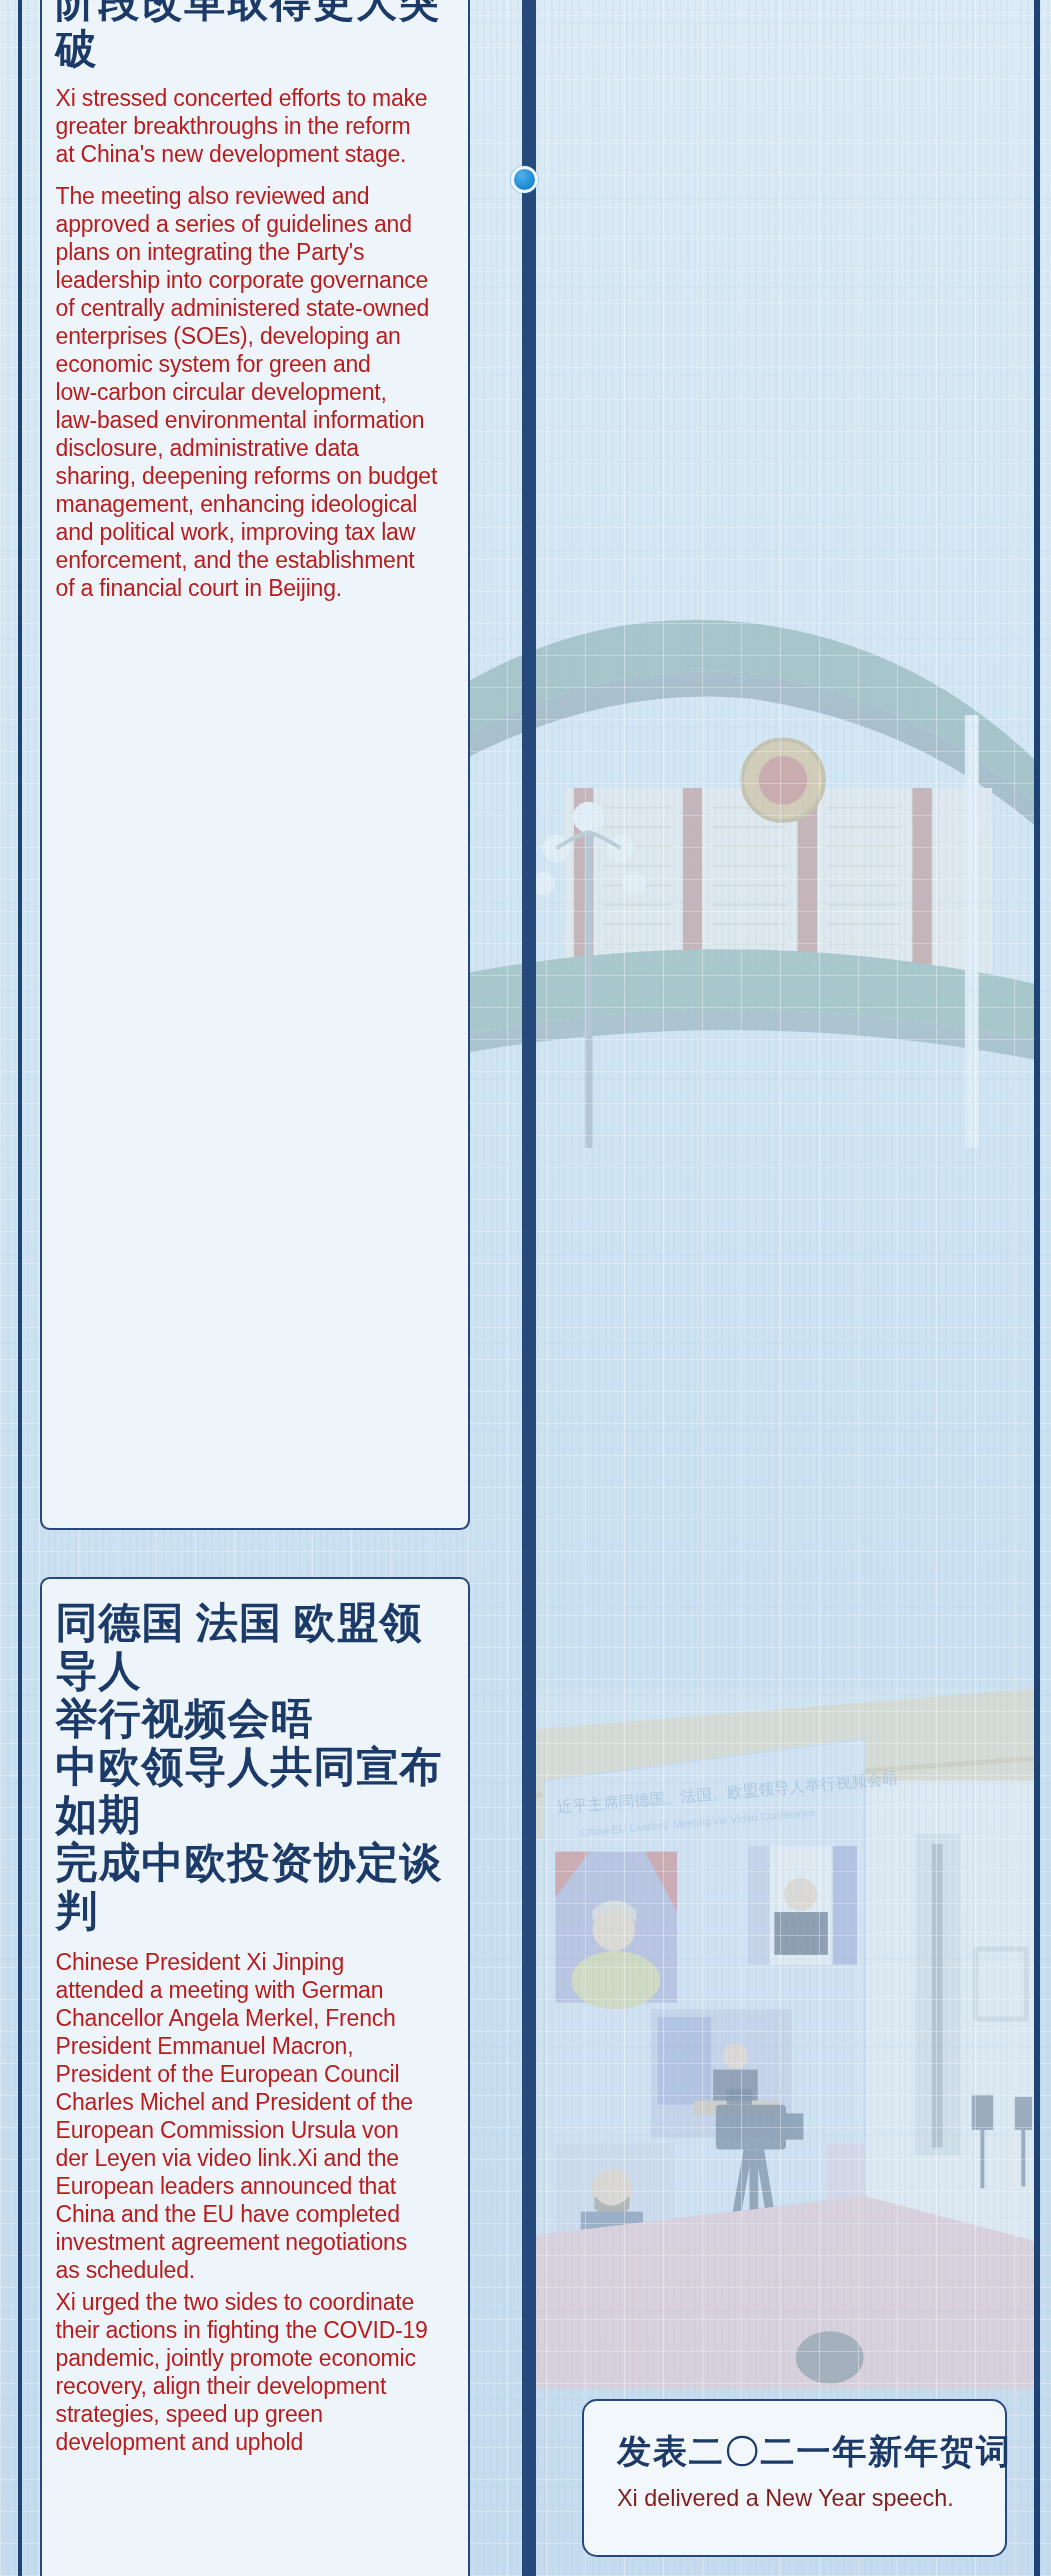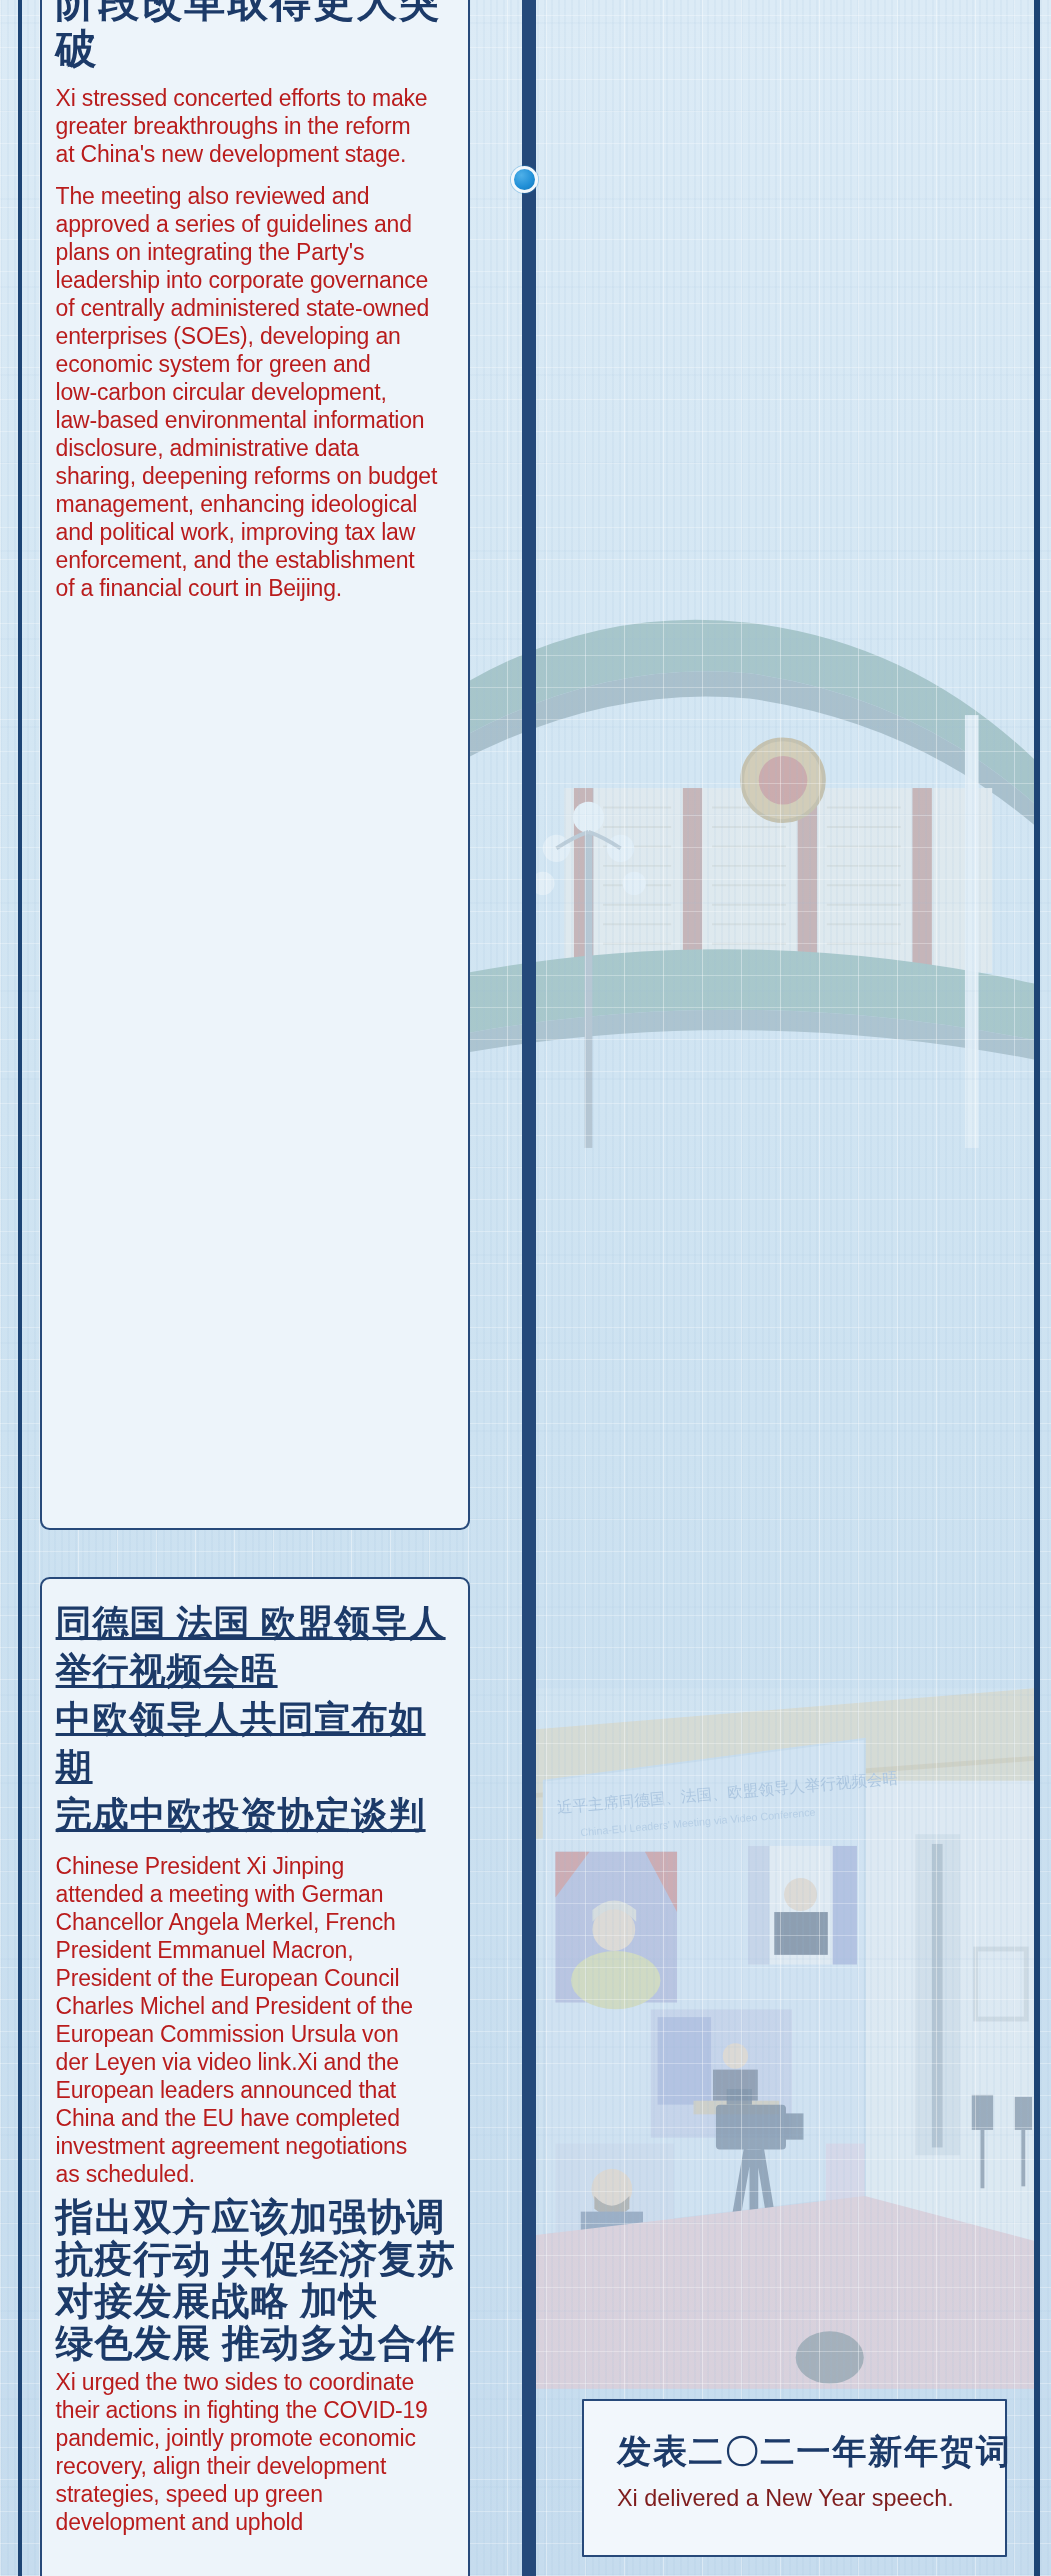--- a/index.html
+++ b/index.html
@@ -36,26 +36,26 @@
   .card{position:absolute;left:40px;width:430px;background:#edf4fa;border:2.9px solid #27497a;border-radius:9.7px;
         padding:0 11.7px 0 13.6px;}
   .card-reform{top:-39px;height:1569px;}
   .card-eu{top:1577px;height:1070px;}
   .cn{font-family:"Liberation Serif",serif;color:#1c3a68;white-space:pre-line;}
   .en{color:#b91c1c;white-space:pre-line;font-size:23px;line-height:28px;letter-spacing:-0.2px;}
   .cn-clip{font-size:41px;line-height:47px;letter-spacing:1.9px;margin:15.6px 0 0;font-weight:bold;}
   .en-intro{margin:11.7px 0 0;}
   .cn-list{font-size:38px;line-height:44px;letter-spacing:1px;margin:23.4px 0 0;font-weight:bold;}
   .en-body{margin:13.6px 0 0;}
-  .cn-head{font-size:36px;line-height:48px;letter-spacing:1px;margin:19.5px 0 0;font-weight:bold;text-decoration:underline;}
+  .cn-head{font-size:42px;line-height:48px;letter-spacing:1px;margin:19.5px 0 0;font-weight:bold;}
   .cn-head2{font-size:38px;line-height:42px;letter-spacing:1px;margin:7.8px 0 0;font-weight:bold;}
   .en-body2{margin:3.9px 0 0;}
 
   .card-newyear{position:absolute;left:582px;top:2399px;width:425px;height:158px;background:#f2f7fc;
-        border:2.9px solid #27497a;border-radius:1px;padding:29px 33px 0;}
+        border:2.9px solid #27497a;border-radius:15px;padding:29px 33px 0;}
   .ny-cn{font-family:"Liberation Serif",serif;color:#1c3a68;font-size:34px;letter-spacing:1.9px;font-weight:bold;line-height:43px;white-space:nowrap;}
   .ny-en{color:#7f1d1d;font-size:23.4px;margin-top:11.7px;}
 
   .photo{position:absolute;pointer-events:none;}
   .photo-gate{left:428px;top:467px;opacity:.38;}
   .photo-video{left:536px;top:1688px;opacity:.55;}
 </style>
 </head>
 <body>
 
@@ -188,24 +188,20 @@
 Chancellor Angela Merkel, French
 President Emmanuel Macron,
 President of the European Council
 Charles Michel and President of the
 European Commission Ursula von
 der Leyen via video link.Xi and the
 European leaders announced that
 China and the EU have completed
 investment agreement negotiations
 as scheduled.</div>
-    <div class="cn cn-head2">指出双方应该加强协调
-抗疫行动 共促经济复苏
-对接发展战略  加快
-绿色发展 推动多边合作</div>
     <div class="en en-body2">Xi urged the two sides to coordinate
 their actions in fighting the COVID-19
 pandemic, jointly promote economic
 recovery, align their development
 strategies, speed up green
 development and uphold</div>
   </div>
 
   <div class="card-newyear">
     <div class="ny-cn">发表二〇二一年新年贺词</div>

